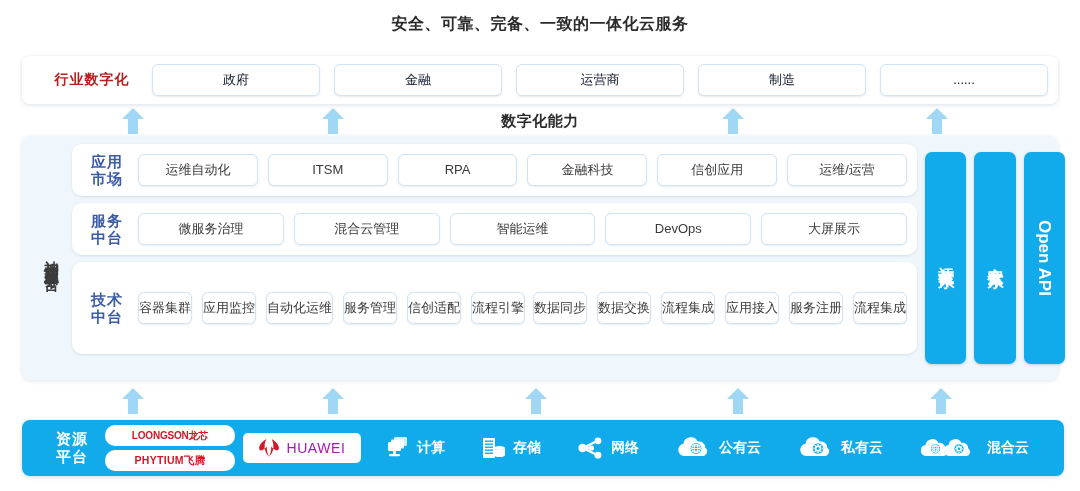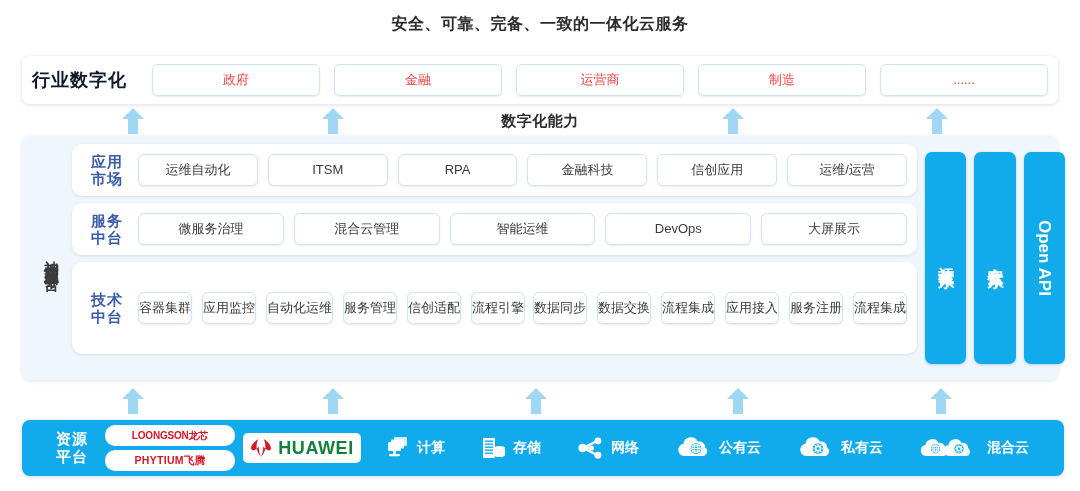--- a/index.html
+++ b/index.html
@@ -24,28 +24,28 @@
     position:absolute;
     background:#ffffff;
     border-radius:8px;
     box-shadow:0 1px 4px rgba(120,140,170,.28);
   }
 
   
   #industry-panel{left:22px;top:56px;width:1036px;height:48px;
     display:flex;align-items:center;padding:0 10px;box-sizing:border-box;}
   .industry-label{
-    flex:0 0 120px;
-    font-size:18px;font-weight:bold;color:#0f172a;letter-spacing:1px;
+    flex:0 0 120px;text-align:center;
+    font-size:14px;font-weight:bold;color:#b91c1c;letter-spacing:1px;
   }
   .industry-items{flex:1;display:flex;gap:14px;}
   .chip{
     flex:1;height:30px;line-height:30px;text-align:center;
     border:1px solid #cfe4f5;border-radius:6px;background:#fff;
-    font-size:13px;color:#ef4444;white-space:nowrap;
+    font-size:13px;color:#0f172a;white-space:nowrap;
     box-shadow:0 1px 2px rgba(150,175,200,.25);
   }
 
   
   .arrow{
     position:absolute;width:22px;height:26px;
   }
   .arrow i{
     display:block;position:absolute;left:6px;top:9px;
     width:10px;height:17px;background:#9fd7f4;
@@ -132,21 +132,21 @@
   }
   .loongson{font-size:11px;font-weight:bold;font-style:italic;color:#d3182a;letter-spacing:-.2px;}
   .loongson span{font-style:normal;font-size:10px;}
   .phytium{font-size:10.5px;font-weight:bold;color:#d3182a;letter-spacing:.3px;}
   .phytium span{font-weight:bold;}
 
   .huawei-box{
     flex:0 0 118px;height:30px;margin-left:8px;background:#fff;border-radius:5px;
     display:flex;align-items:center;justify-content:center;gap:6px;
   }
-  .hw-text{font-size:18px;font-weight:bold;color:#15803d;letter-spacing:.6px;}
+  .hw-text{font-size:14px;font-weight:normal;color:#a21caf;letter-spacing:.6px;}
 
   .res-items{flex:1;display:flex;align-items:center;justify-content:space-around;padding-left:6px;}
   .res-item{display:flex;align-items:center;gap:6px;color:#fff;font-size:14px;font-weight:bold;}
   .res-item .ic{display:flex;align-items:center;}
 
   svg{display:block;}
 </style>
 </head>
 <body>
 

